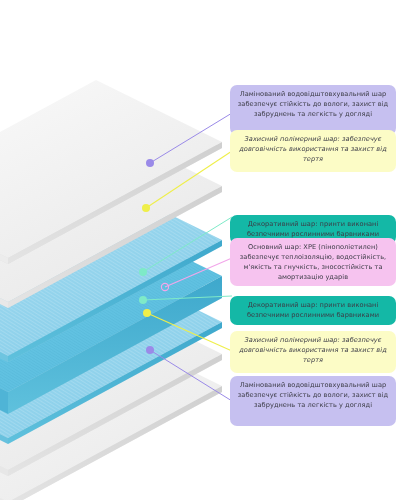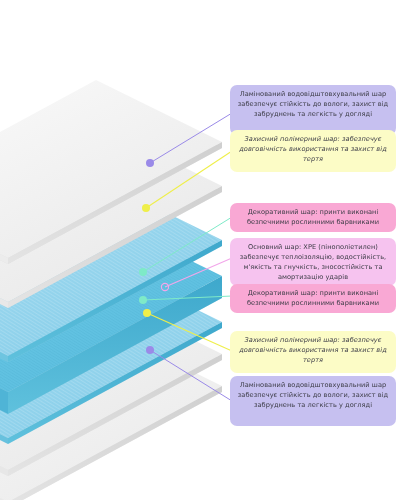--- a/index.html
+++ b/index.html
@@ -21,21 +21,21 @@
     text-align:center;
     font-size:6.6px;
     line-height:1.5;
     color:#3c3c46;
     letter-spacing:0.05px;
     overflow:hidden;
     word-wrap:break-word;
   }
   .c-purple{background:#c6c0f0;}
   .c-yellow{background:#fcfcc6;font-style:italic;}
-  .c-green{background:#f9a8d4;}
+  .c-green{background:#14b8a6;margin-top:12px;}
   .c-pink{background:#f6c3ef;}
 </style>
 </head>
 <body>
 
 <div id="stage">
 
   <svg id="svg-layers" viewBox="0 0 400 500">
     <defs>
       <linearGradient id="gWhite1" x1="0" y1="0" x2="1" y2="1">

